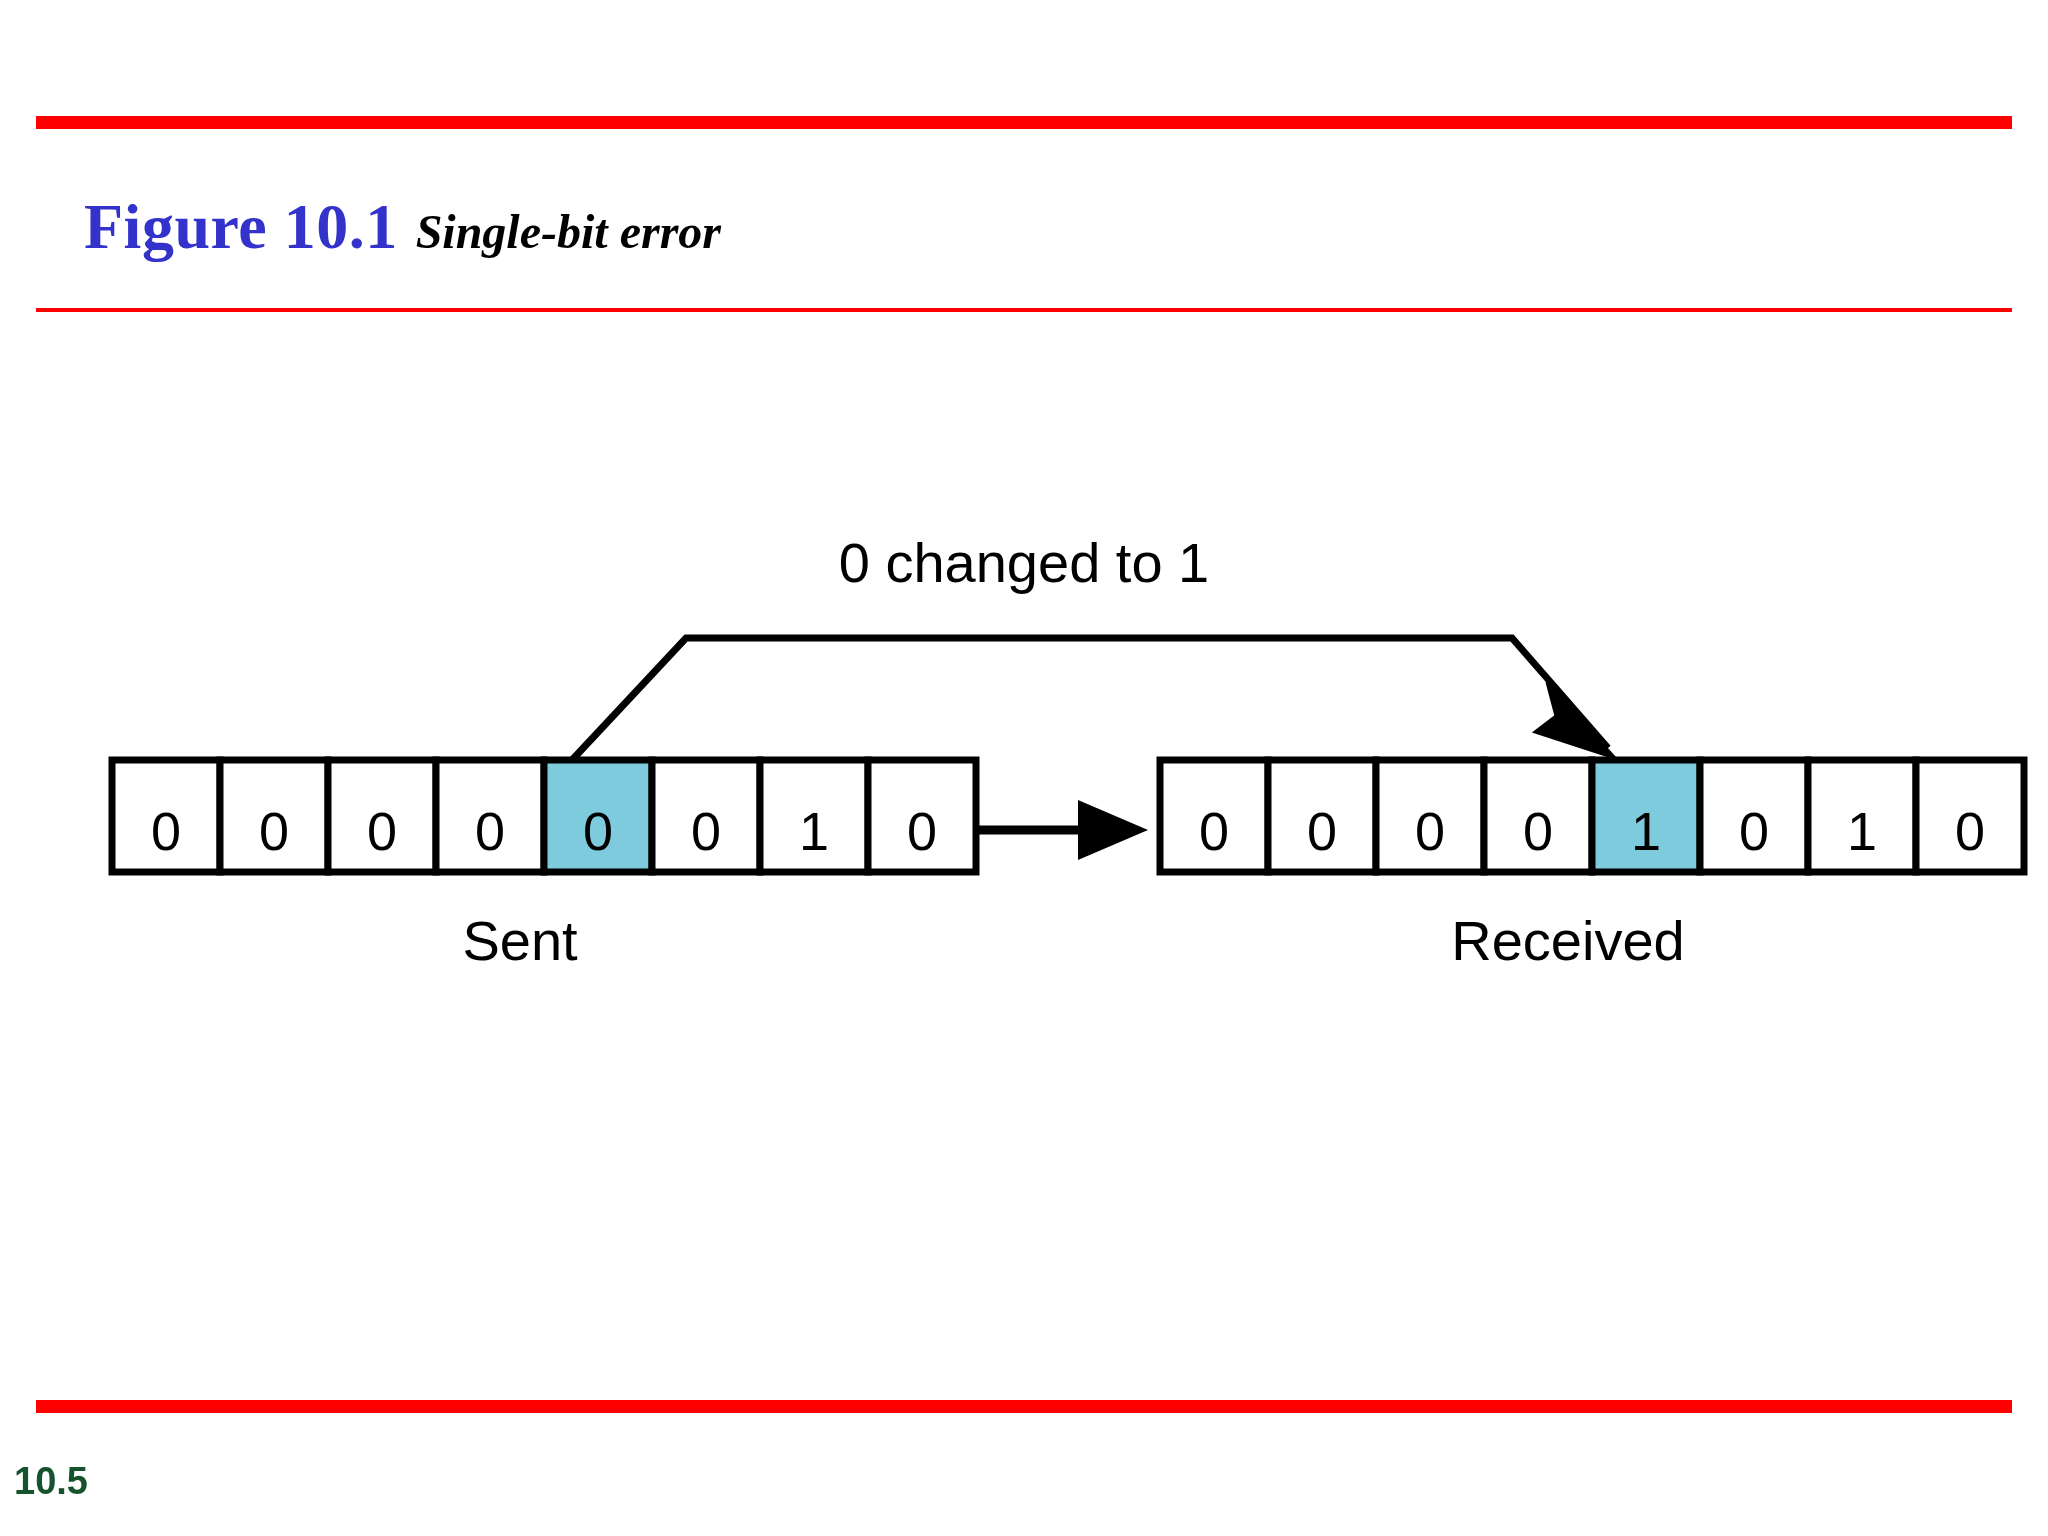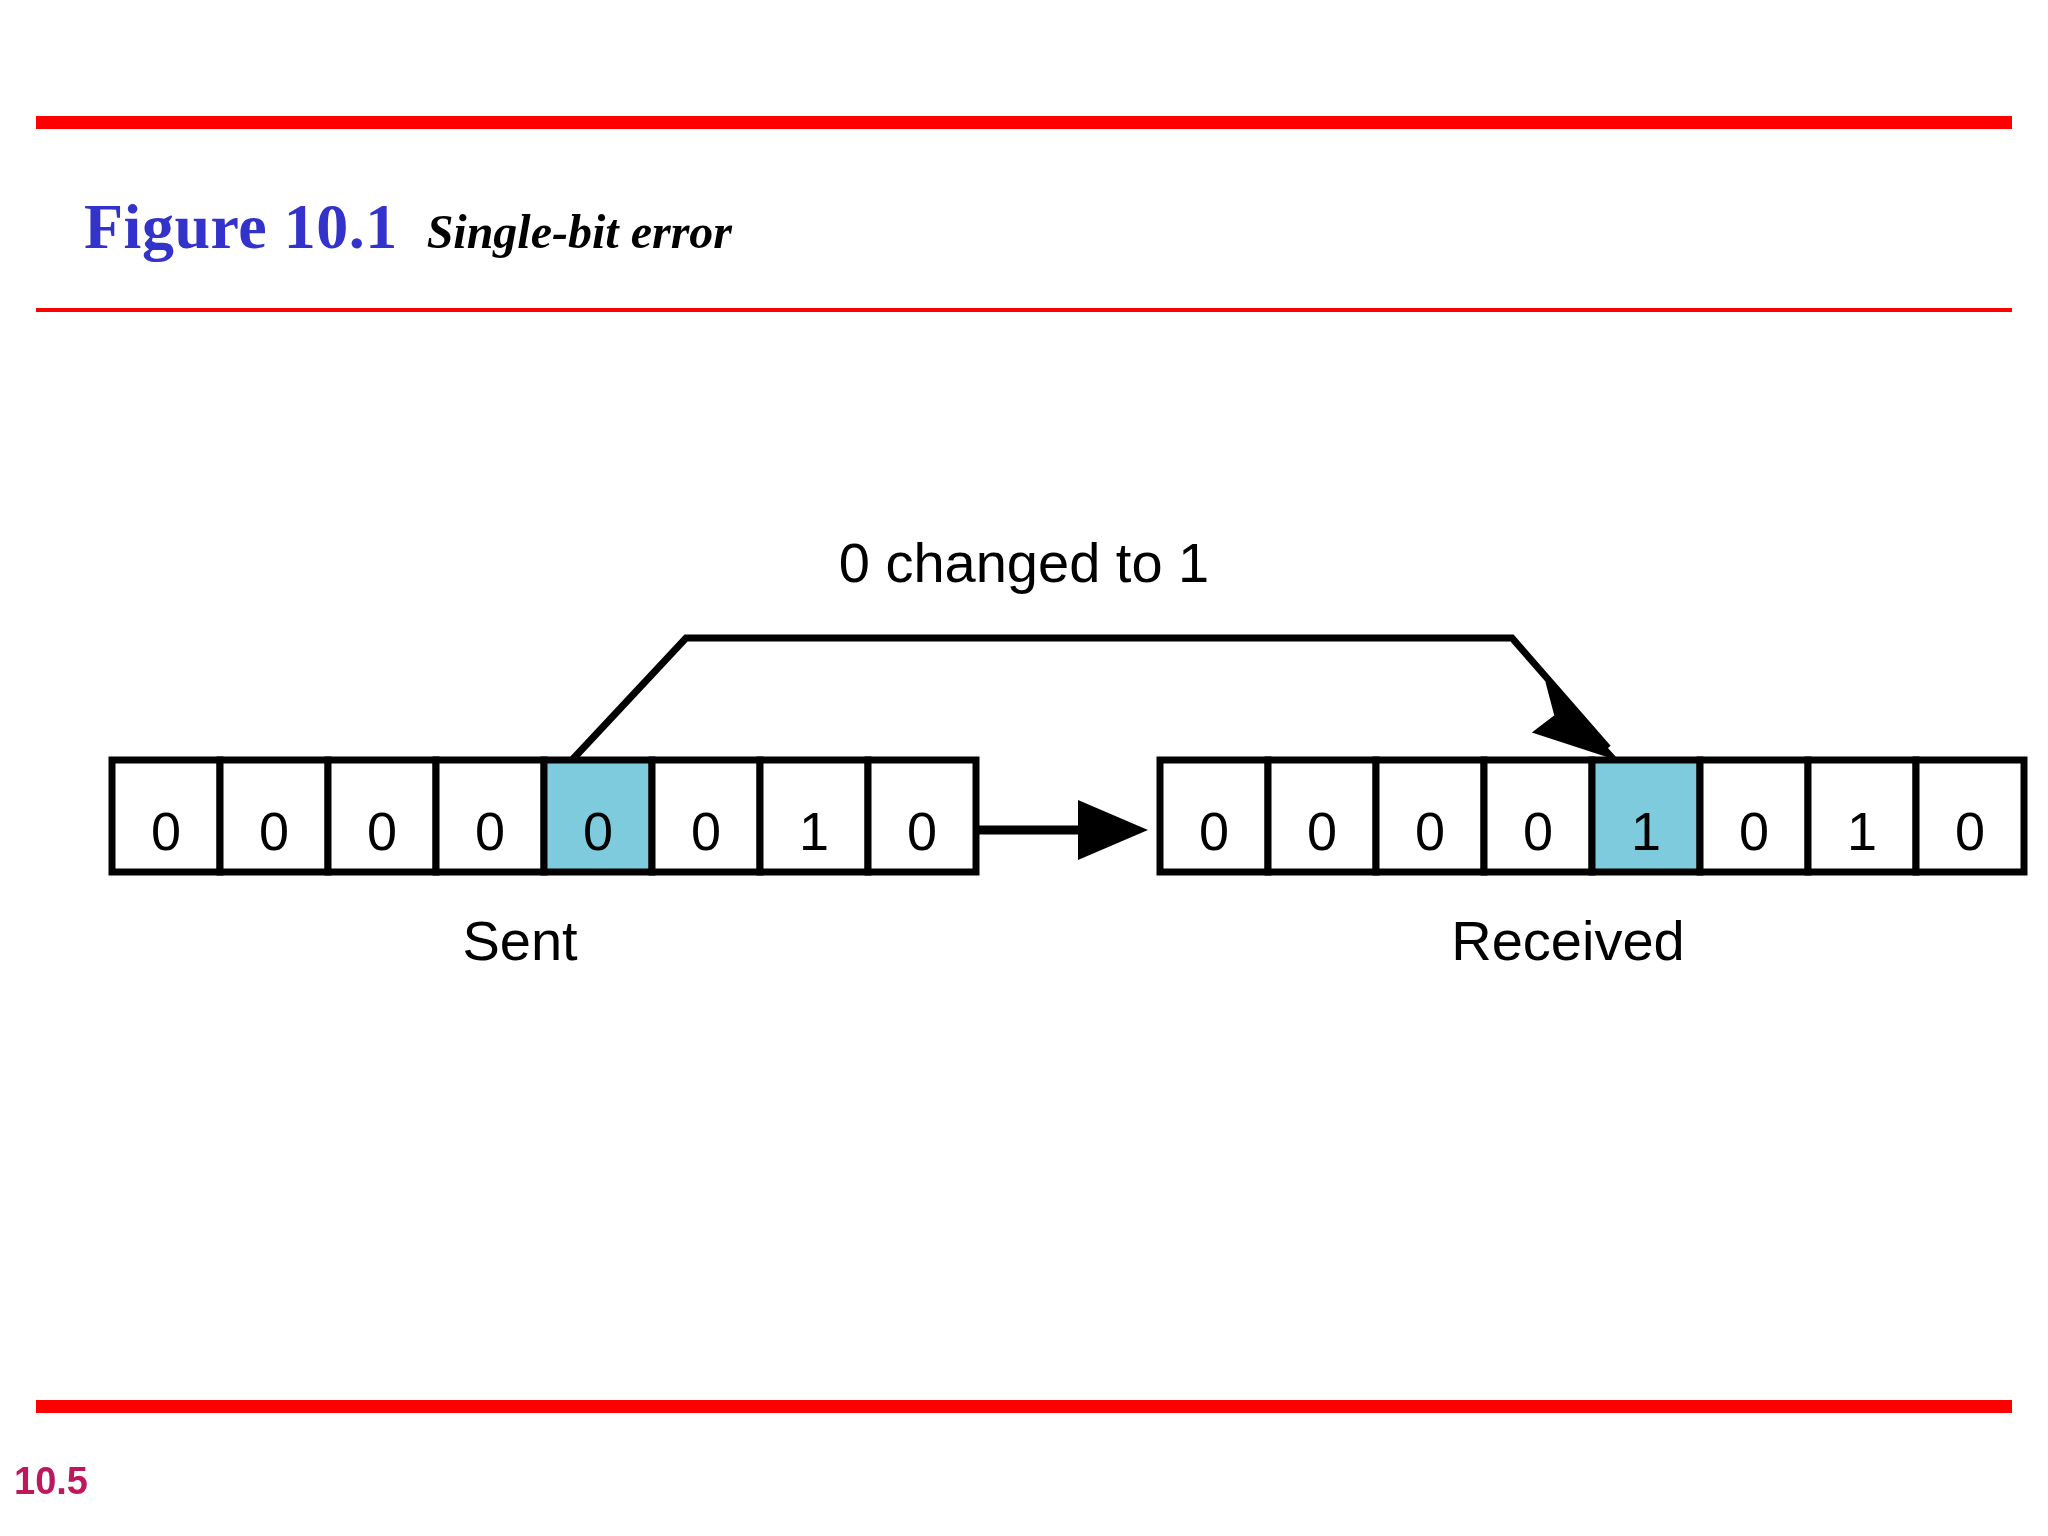--- a/index.html
+++ b/index.html
@@ -57,32 +57,32 @@
     font-size: 64px;
     color: #3333CC;
     letter-spacing: 0.5px;
   }
   .title-caption {
     font-family: "Liberation Serif", "DejaVu Serif", serif;
     font-weight: bold;
     font-style: italic;
     font-size: 48px;
     color: #000000;
-    margin-left: 29px;
+    margin-left: 18px;
   }
 
   
   .footer-page {
     position: absolute;
     left: 14px;
     top: 1460px;
     font-family: "Liberation Sans", sans-serif;
     font-weight: bold;
     font-size: 38px;
-    color: #be185d;
+    color: #14532d;
   }
 
   
   .diagram {
     position: absolute;
     left: 0;
     top: 520px;
     width: 1665px;
     height: 500px;
   }

